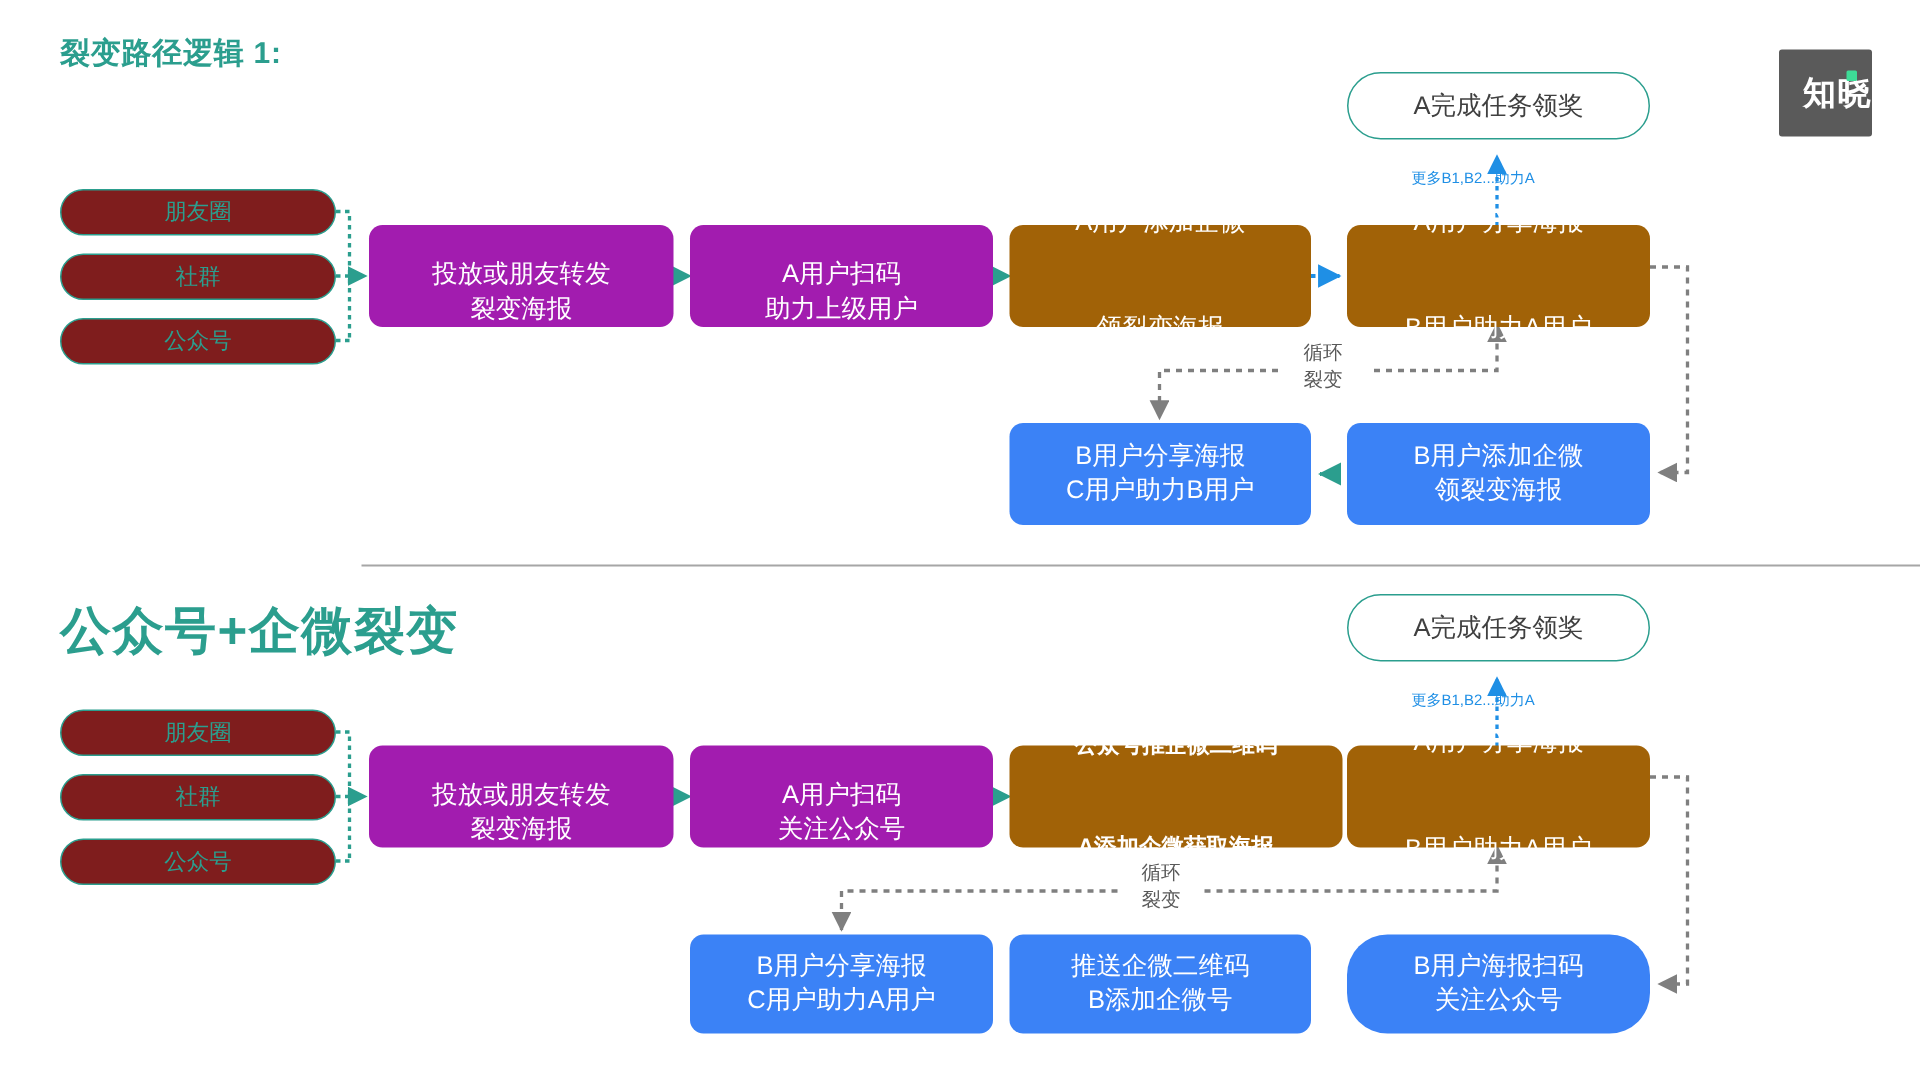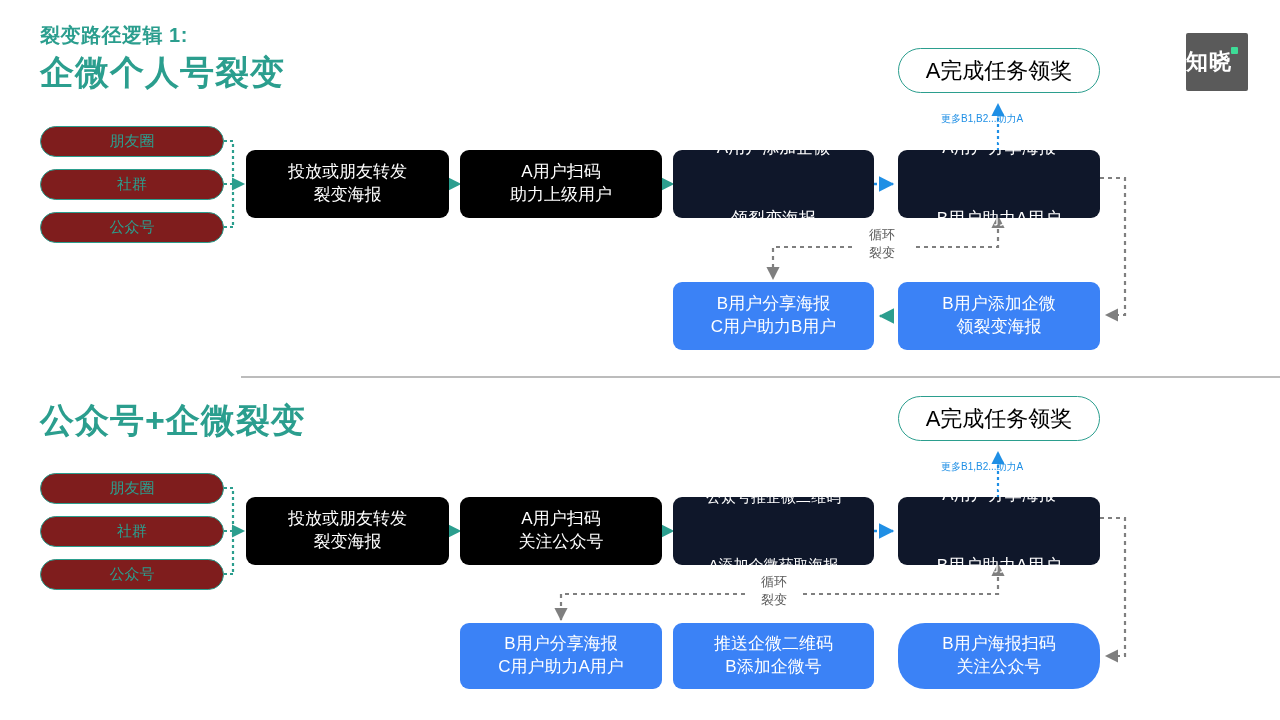--- a/index.html
+++ b/index.html
@@ -40,57 +40,57 @@
     white-space:nowrap;
   }
 
   
   .award{
     position:absolute;
     box-sizing:border-box;
     border:1.4px solid #2b9e8e;
     border-radius:999px;
     background:#ffffff;
-    color:#000000;
-    font-size:22px;
+    color:#404040;
+    font-size:17px;
     display:flex;align-items:center;justify-content:center;
     white-space:nowrap;
   }
 
   
   .node{
     position:absolute;
     box-sizing:border-box;
     border-radius:9px;
     color:#ffffff;
     display:flex;flex-direction:column;
     align-items:center;justify-content:center;
     text-align:center;
     line-height:1.34;
     white-space:nowrap;
   }
   .node .ln{display:block;}
-  .node.green{background:#000000;}
-  .node.blue{background:#0f172a;gap:48px;}
+  .node.green{background:#a21caf;justify-content:flex-end;}
+  .node.blue{background:#a16207;gap:48px;}
   .node.gray{background:#3b82f6;}
   .node.f17{font-size:17px;}
   .node.f15{font-size:15px;}
 
   
   .lbl{
     position:absolute;white-space:nowrap;
   }
   .lbl.blue{color:#1f8fe5;font-size:10px;}
   .lbl.gray{color:#595959;font-size:13px;text-align:center;line-height:1.35;}
 
   
   .logo{
     position:absolute;
     background:#5a5a5a;
-    display:flex;align-items:center;justify-content:flex-start;
+    display:flex;align-items:center;justify-content:flex-end;
     border-radius:2px;
   }
   .logo-text{
     color:#ffffff;font-size:22px;font-weight:bold;letter-spacing:1px;
     position:relative;
   }
   .logo-dot{
     position:absolute;
     width:7px;height:7px;background:#3ddc97;border-radius:1px;
     right:-2px;top:0px;
@@ -151,21 +151,20 @@
     <path d="M998,504 L998,452" stroke="#1f8fe5" stroke-width="2.2" stroke-dasharray="3 3" fill="none" marker-end="url(#arrBlue)"></path>
 
     <path d="M1100,518 L1125,518 L1125,656 L1106,656" stroke="#7f7f7f" stroke-width="2.2" stroke-dasharray="4 4" fill="none" marker-end="url(#arrGray)"></path>
 
     <path d="M745,594 L561,594 L561,620" stroke="#7f7f7f" stroke-width="2.2" stroke-dasharray="4 4" fill="none" marker-end="url(#arrGray)"></path>
 
     <path d="M803,594 L998,594 L998,564" stroke="#7f7f7f" stroke-width="2.2" stroke-dasharray="4 4" fill="none" marker-end="url(#arrGray)"></path>
   </svg>
 
   <div class="sec-kicker" style="left:40px;top:22px;">裂变路径逻辑 1:</div>
-  <div class="sec-title" style="left:40px;top:50px;">企微个人号裂变</div>
 
   <div class="pill" style="left:40px;top:126px;width:184px;height:31px;">朋友圈</div>
   <div class="pill" style="left:40px;top:169px;width:184px;height:31px;">社群</div>
   <div class="pill" style="left:40px;top:212px;width:184px;height:31px;">公众号</div>
 
   <div class="award" style="left:898px;top:48px;width:202px;height:45px;">A完成任务领奖</div>
   <div class="lbl blue" style="left:941px;top:112px;">更多B1,B2...助力A</div>
 
   <div class="node green f17" style="left:246px;top:150px;width:203px;height:68px;">
     <span class="ln">投放或朋友转发</span>
@@ -208,21 +207,21 @@
   <div class="lbl blue" style="left:941px;top:460px;">更多B1,B2...助力A</div>
 
   <div class="node green f17" style="left:246px;top:497px;width:203px;height:68px;">
     <span class="ln">投放或朋友转发</span>
     <span class="ln">裂变海报</span>
   </div>
   <div class="node green f17" style="left:460px;top:497px;width:202px;height:68px;">
     <span class="ln">A用户扫码</span>
     <span class="ln">关注公众号</span>
   </div>
-  <div class="node blue f15" style="left:673px;top:497px;width:201px;height:68px;">
+  <div class="node blue f15" style="left:673px;top:497px;width:222px;height:68px;font-weight:bold;">
     <span class="ln">公众号推企微二维码</span>
     <span class="ln">A添加企微获取海报</span>
   </div>
   <div class="node blue f17" style="left:898px;top:497px;width:202px;height:68px;">
     <span class="ln">A用户分享海报</span>
     <span class="ln">B用户助力A用户</span>
   </div>
 
   <div class="lbl gray" style="left:754px;top:573px;width:40px;text-align:center;">
     <span>循环</span><br>

